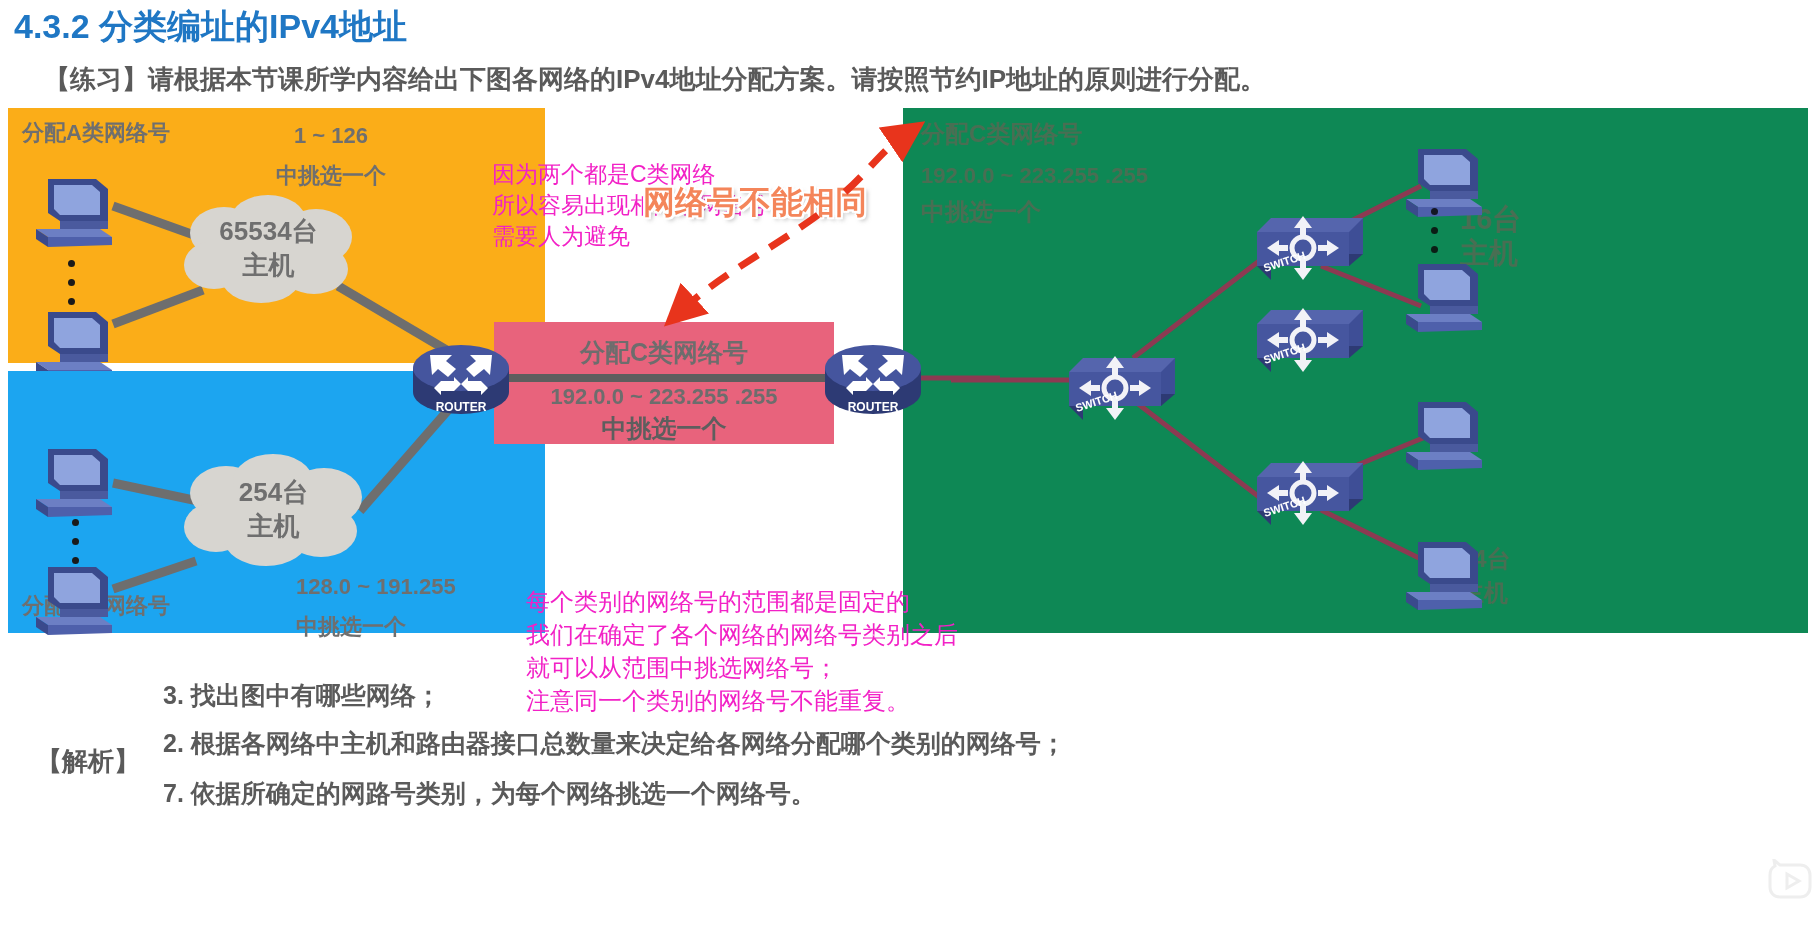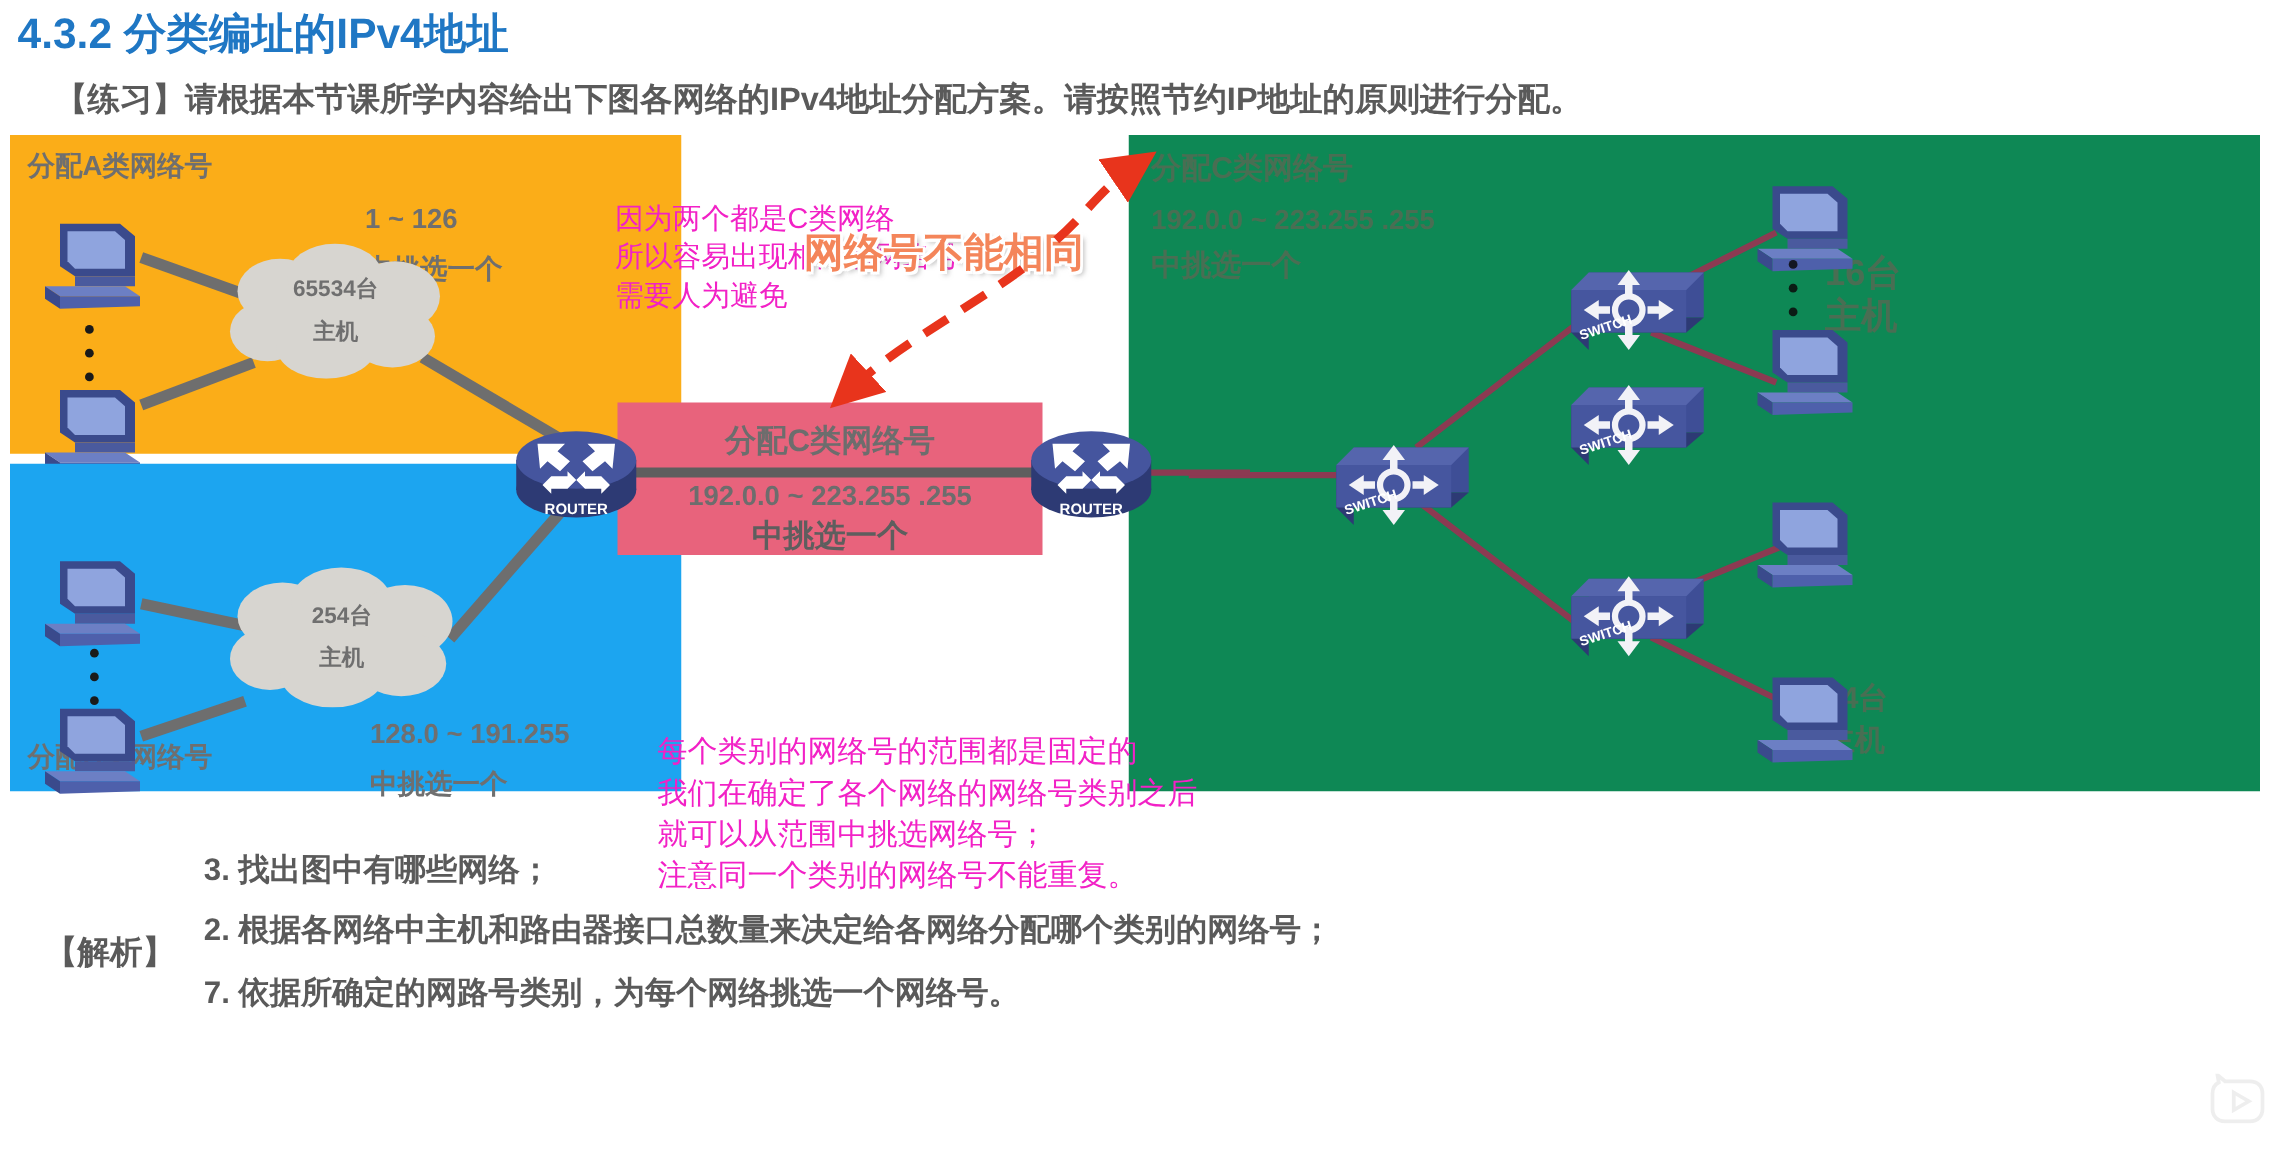--- a/index.html
+++ b/index.html
@@ -26,26 +26,26 @@
   #panel-c{left:494px;top:322px;width:340px;height:122px;background:#E8637C;}
   #panel-green{left:903px;top:108px;width:905px;height:525px;background:#0E8855;}
 
   .panel-label{
     position:absolute;font-weight:bold;color:#6f6f6f;white-space:nowrap;
   }
   #label-a{left:14px;top:10px;font-size:22px;}
   #label-b{left:14px;top:220px;font-size:22px;}
 
   .range-block{position:absolute;color:#6f6f6f;font-weight:bold;white-space:nowrap;}
-  #range-a{left:284px;top:8px;font-size:22px;line-height:40px;text-align:left;margin-top:39px;}
+  #range-a{left:268px;top:8px;font-size:22px;line-height:40px;text-align:center;}
   #range-b{left:288px;top:196px;font-size:22px;line-height:40px;}
 
   
   .cloud{
-    position:absolute;color:#6f6f6f;font-weight:bold;font-size:18px;
+    position:absolute;color:#6f6f6f;font-weight:bold;font-size:26px;
     text-align:center;line-height:34px;
     display:flex;align-items:center;justify-content:center;
   }
   .cloud-bg{position:absolute;inset:0;}
   .cloud-text{position:relative;z-index:2;}
 
   
   .vdots{position:absolute;width:8px;}
   .vdots i{display:block;width:7px;height:7px;border-radius:50%;background:#1a1a1a;margin-bottom:12px;}
   .vdots.green i{background:#0a0a0a;opacity:.85;}

